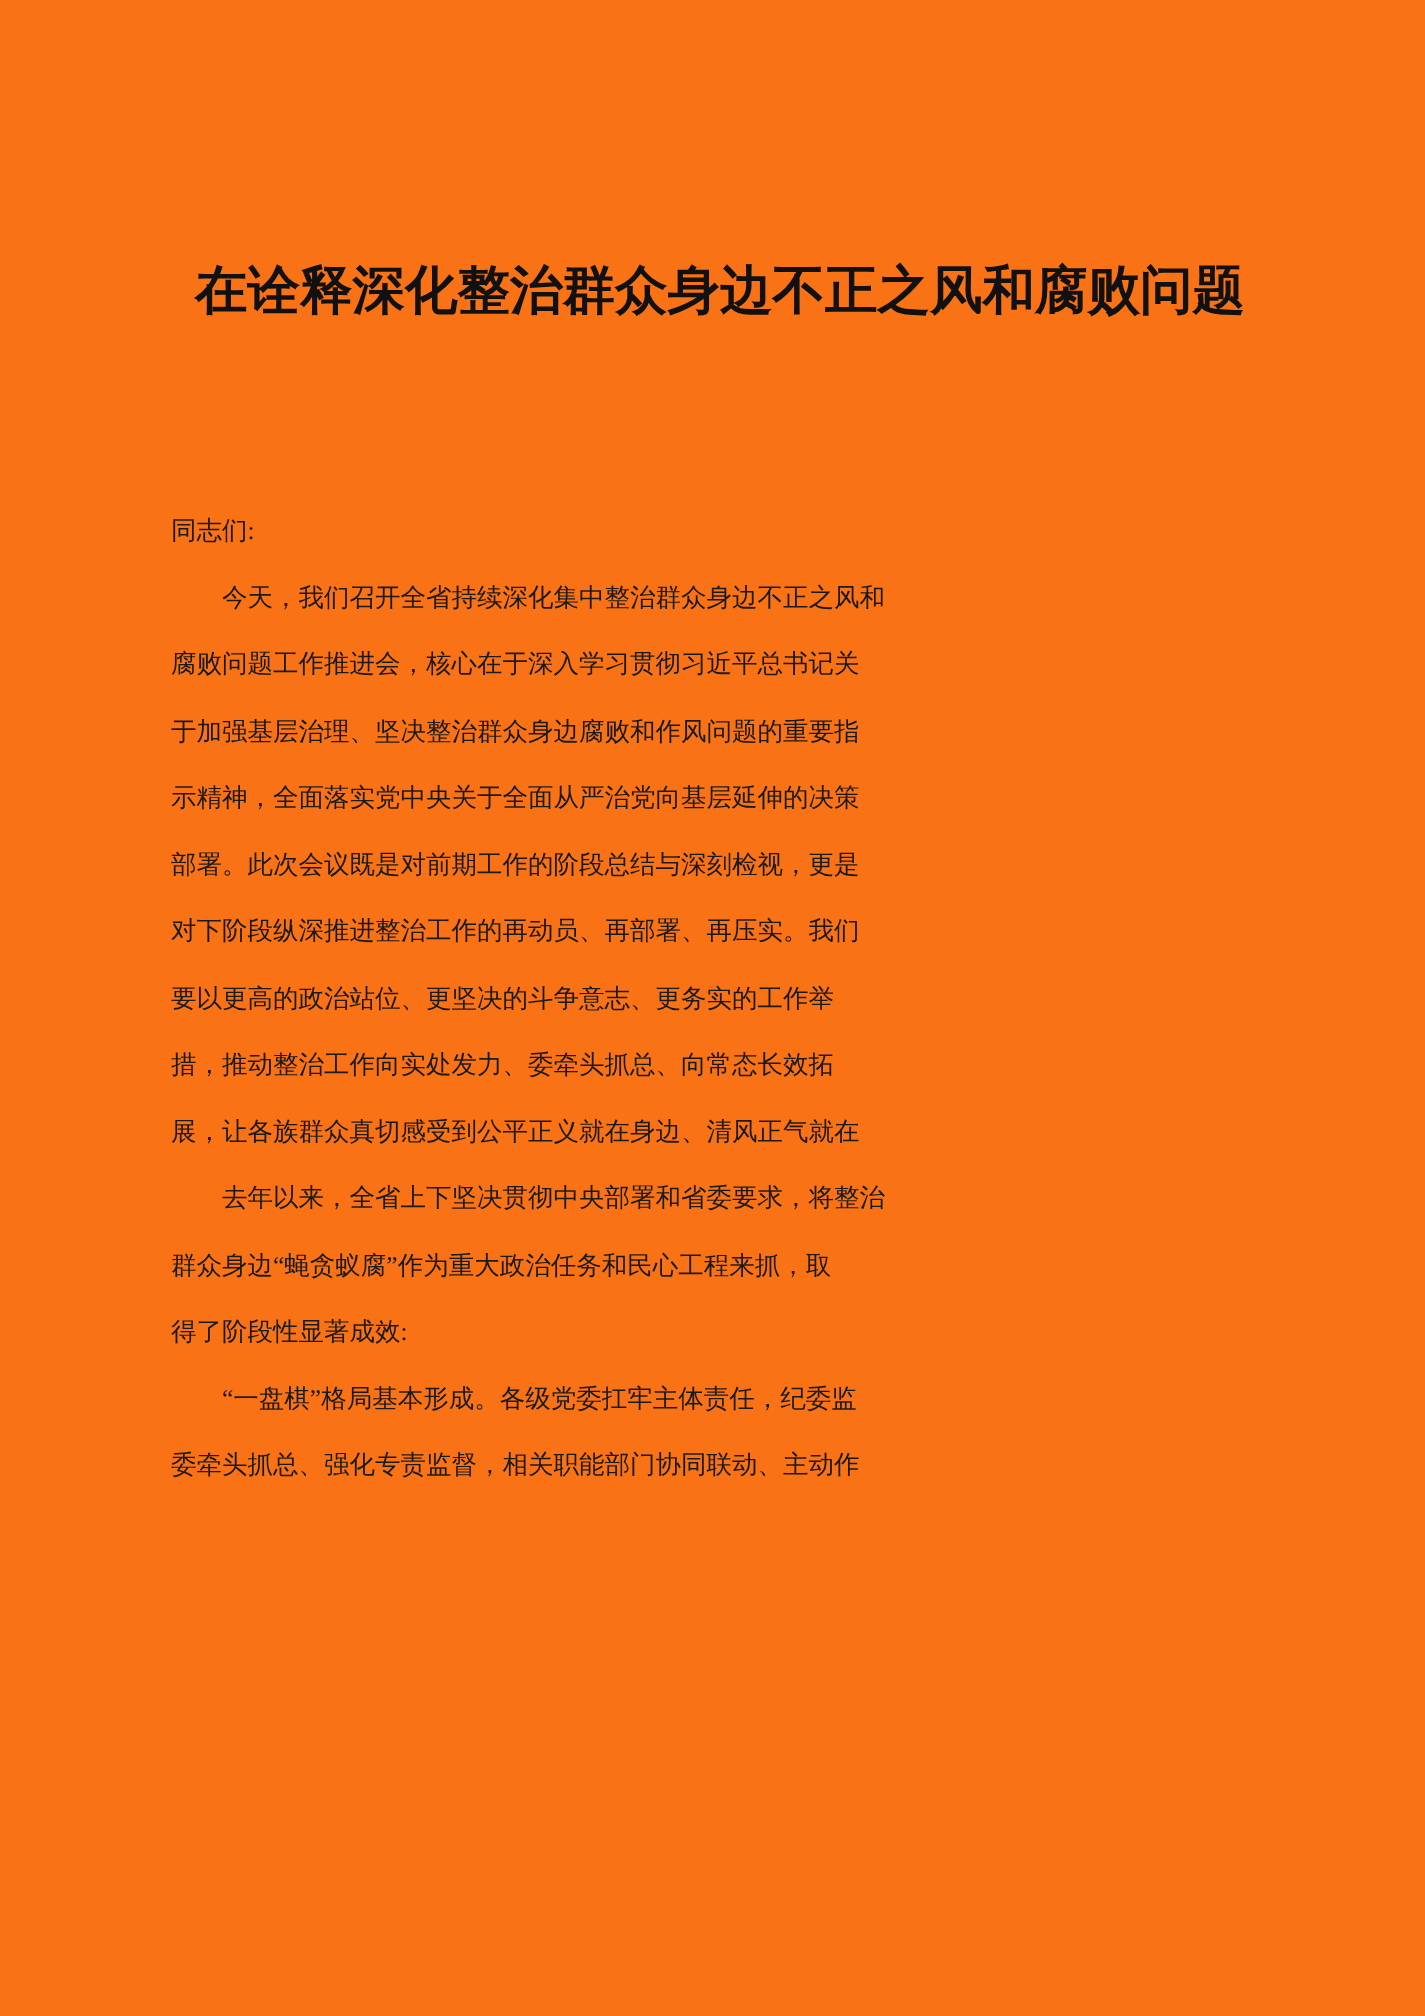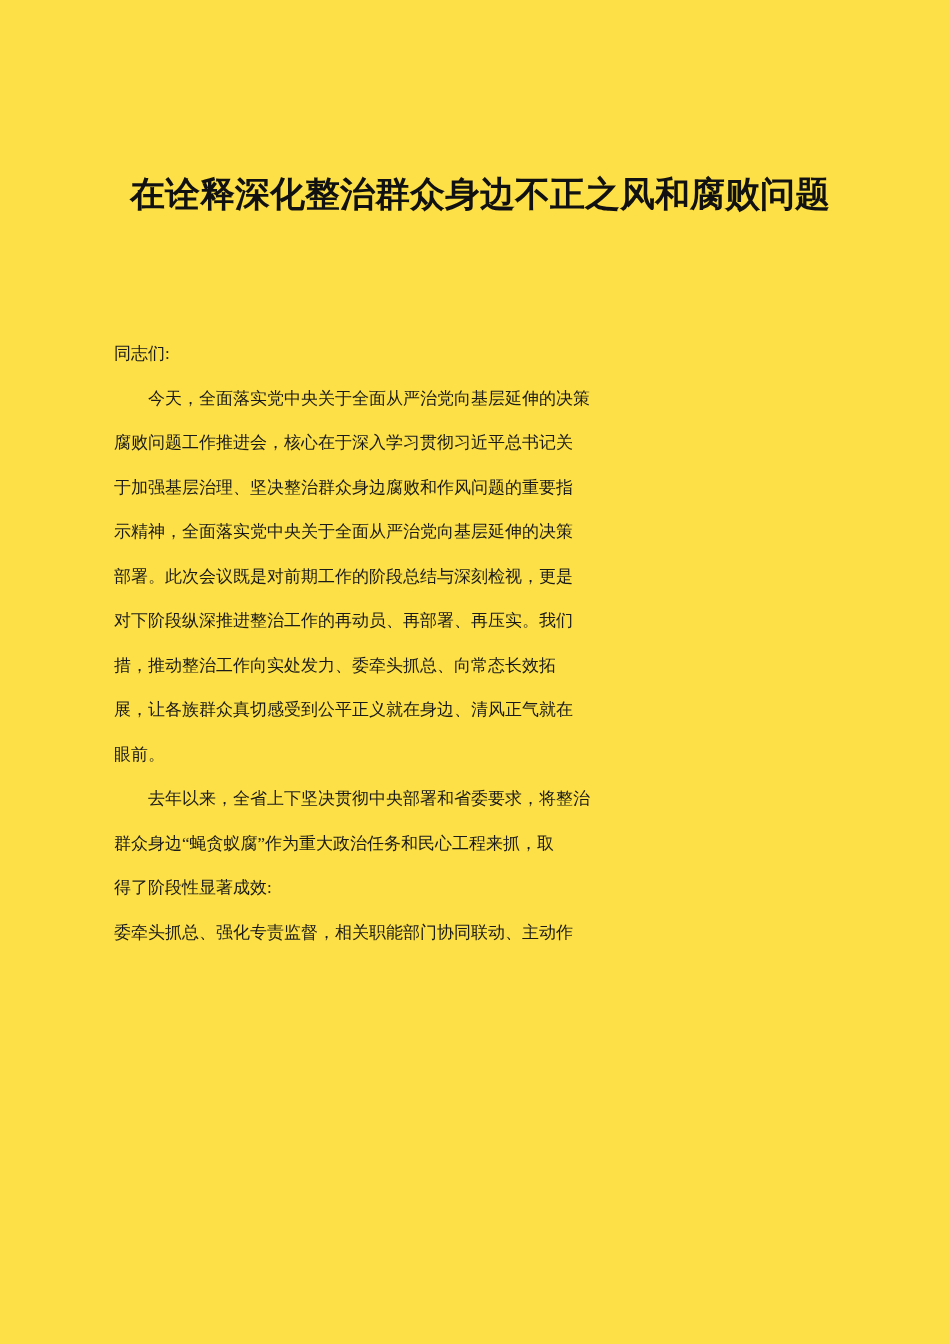--- a/index.html
+++ b/index.html
@@ -1,17 +1,17 @@
 <!DOCTYPE html>
 <html><head>
 <meta charset="utf-8">
 <style>
   html, body { margin: 0; padding: 0; background: #ffffff; }
   body { width: 950px; height: 1344px; position: relative; overflow: hidden; }
-  .page { position: absolute; left: 0; top: 0; width: 950px; height: 1344px; background: #fde047; }
+  .page { position: absolute; left: 0; top: 0; width: 950px; height: 1344px; background: #f97316; }
   .title {
     position: absolute; left: 100px; top: 168px; width: 760px;
     text-align: center;
     font-family: "DejaVu Serif", "Liberation Serif", serif;
     font-weight: bold; font-size: 35px; line-height: 52px;
     color: #111; letter-spacing: 0px;
   }
   .body {
     position: absolute; left: 114px; top: 332px; width: 700px;
     font-family: Liberation Serif, serif;
@@ -26,35 +26,36 @@
 
 <div class="page">
   <div class="title">
     <span class="line">在诠释深化整治群众身边不正之风和腐败问题</span>
   </div>
 
   <div class="body">
     <span class="line">同志们:</span>
 
     <div>
-      <span class="line indent">今天，全面落实党中央关于全面从严治党向基层延伸的决策</span>
+      <span class="line indent">今天，我们召开全省持续深化集中整治群众身边不正之风和</span>
       <span class="line">腐败问题工作推进会，核心在于深入学习贯彻习近平总书记关</span>
       <span class="line">于加强基层治理、坚决整治群众身边腐败和作风问题的重要指</span>
       <span class="line">示精神，全面落实党中央关于全面从严治党向基层延伸的决策</span>
       <span class="line">部署。此次会议既是对前期工作的阶段总结与深刻检视，更是</span>
       <span class="line">对下阶段纵深推进整治工作的再动员、再部署、再压实。我们</span>
+      <span class="line">要以更高的政治站位、更坚决的斗争意志、更务实的工作举</span>
       <span class="line">措，推动整治工作向实处发力、委牵头抓总、向常态长效拓</span>
       <span class="line">展，让各族群众真切感受到公平正义就在身边、清风正气就在</span>
-      <span class="line">眼前。</span>
     </div>
 
 
     <div>
       <span class="line indent">去年以来，全省上下坚决贯彻中央部署和省委要求，将整治</span>
       <span class="line">群众身边“蝇贪蚁腐”作为重大政治任务和民心工程来抓，取</span>
       <span class="line">得了阶段性显著成效:</span>
     </div>
 
     <div>
+      <span class="line indent">“一盘棋”格局基本形成。各级党委扛牢主体责任，纪委监</span>
       <span class="line">委牵头抓总、强化专责监督，相关职能部门协同联动、主动作</span>
     </div>
   </div>
 </div>
 
 </body></html>

